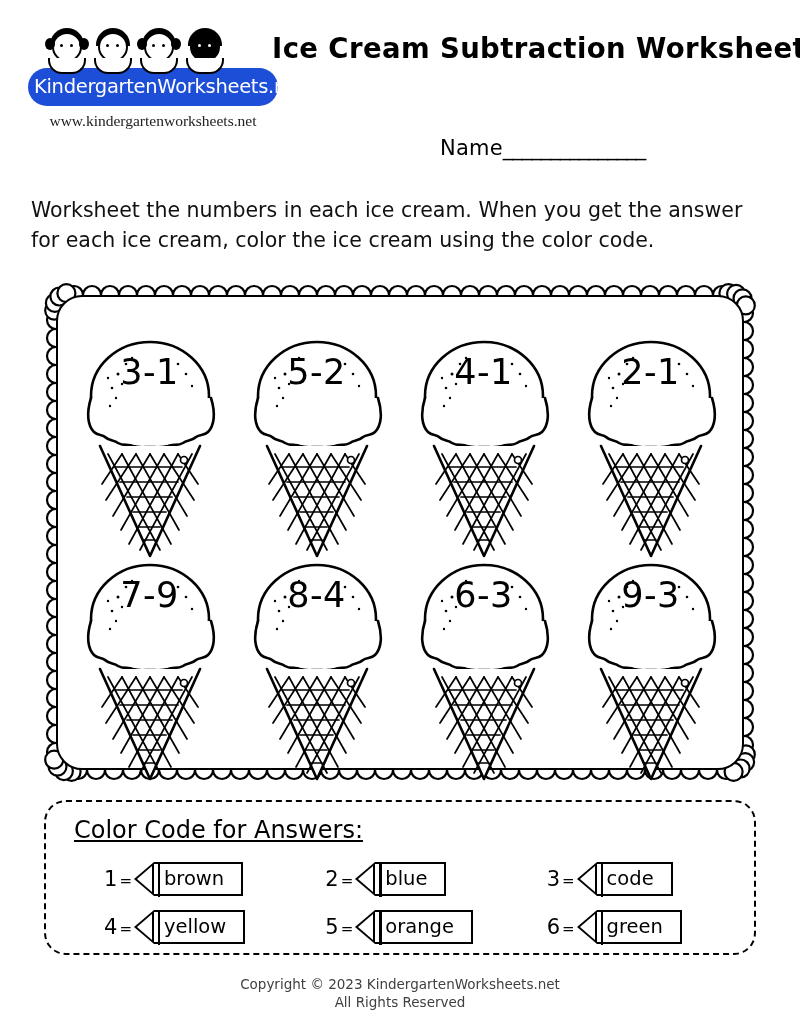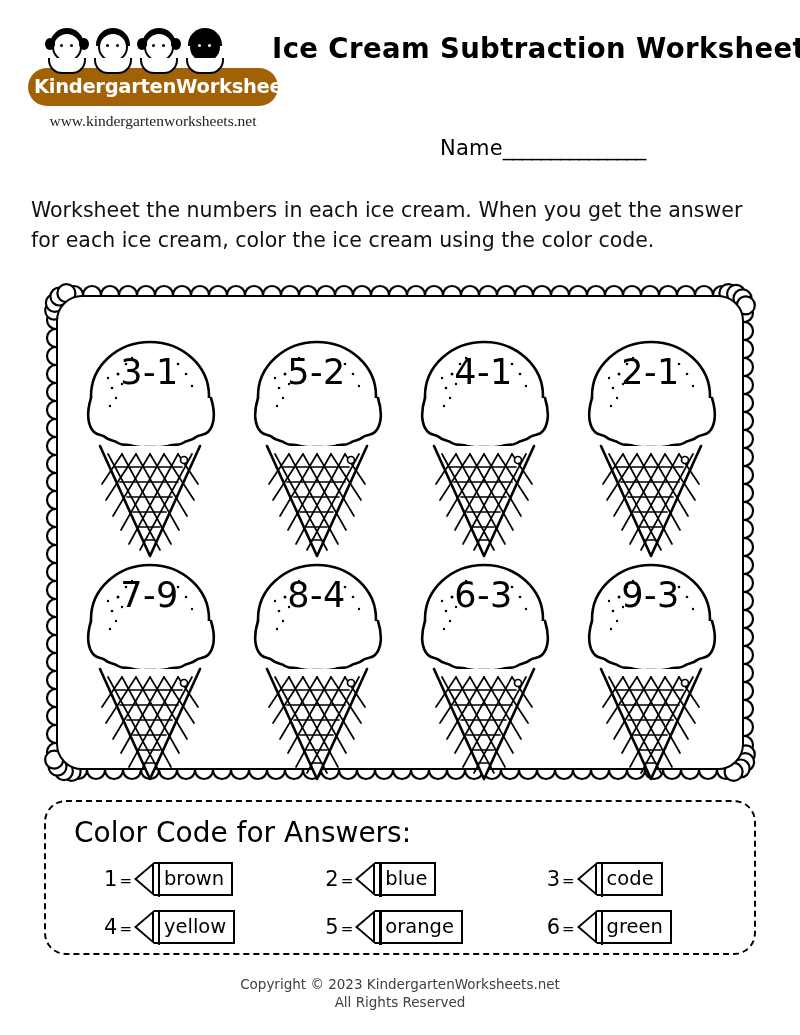--- a/index.html
+++ b/index.html
@@ -87,26 +87,26 @@
     top: 10px;
     width: 10px;
     height: 12px;
     border-radius: 50%;
     background: #000;
   }
   .kid .pig.l { left: -1px; }
   .kid .pig.r { left: 33px; }
 
   .logo-name {
-    background: #a16207;
+    background: #1d4ed8;
     color: #fff;
     border-radius: 22px;
     text-align: center;
     font-family: "DejaVu Sans", sans-serif;
-    font-weight: bold;
+    font-weight: normal;
     font-size: 19.5px;
     letter-spacing: -0.3px;
     padding: 7px 6px 8px;
     width: 250px;
     box-sizing: border-box;
   }
   .site-url {
     margin-top: 6px;
     text-align: center;
     width: 250px;
@@ -212,21 +212,22 @@
     width: 712px;
     height: 155px;
     border: 2.5px dashed #000;
     border-radius: 22px;
     box-sizing: border-box;
   }
   .codebox-title {
     position: absolute;
     left: 28px;
     top: 14px;
-    font-size: 28px;
+    font-size: 24px;
+    text-decoration: underline;
   }
   .code-grid {
     position: absolute;
     left: 22px;
     right: 22px;
     top: 56px;
     display: grid;
     grid-template-columns: repeat(3, 1fr);
     grid-row-gap: 6px;
   }
@@ -271,21 +272,21 @@
     border-bottom: 13px solid transparent;
     border-right: 15px solid #fff;
   }
   .crayon .body {
     border: 2.5px solid #000;
     border-left: none;
     height: 34px;
     box-sizing: border-box;
     display: flex;
     align-items: center;
-    padding: 0 7px 0 10px;
+    padding: 0 17px 0 10px;
     position: relative;
   }
   .crayon .body:before {
     content: "";
     position: absolute;
     left: 4px;
     top: -2.5px;
     bottom: -2.5px;
     width: 2.5px;
     background: #000;

